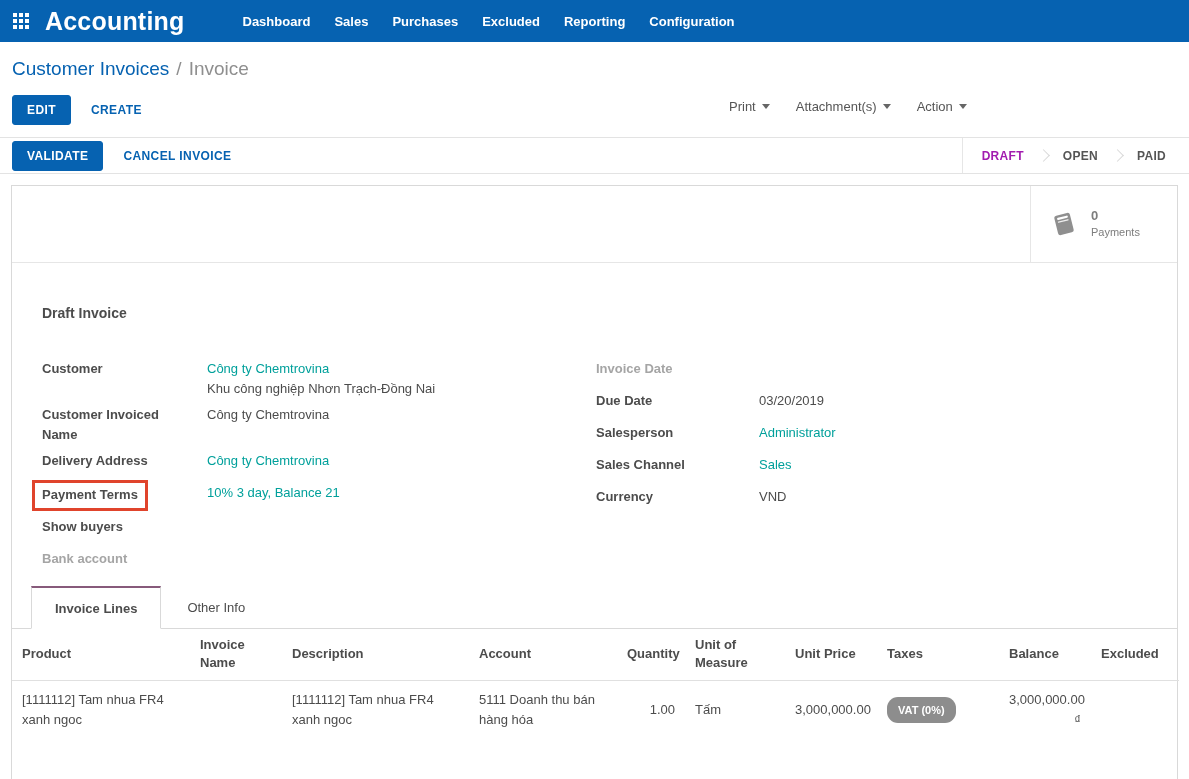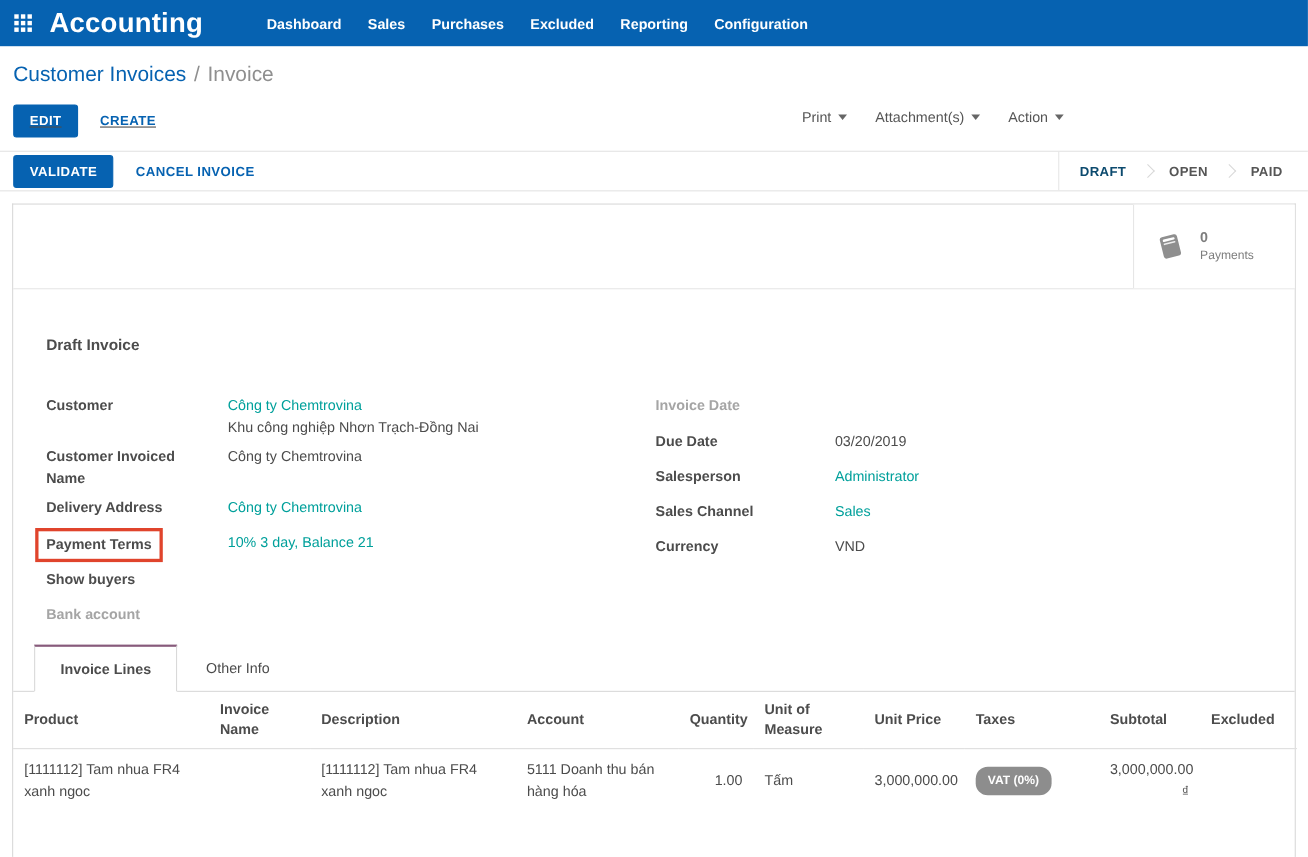--- a/index.html
+++ b/index.html
@@ -28,36 +28,36 @@
   .bc-sep { color:#8f8f8f; margin:0 7px; }
   .bc-current { color:#8f8f8f; }
 
   .btn-primary {
     display:inline-block; background:#0662b1; border:1px solid #0662b1; color:#fff;
     font-size:12px; font-weight:700; letter-spacing:.4px; padding:7px 14px;
     border-radius:3px; cursor:pointer; font-family:inherit;
   }
   .btn-link { color:#0662b1; font-size:12px; font-weight:700; letter-spacing:.4px; cursor:pointer; background:none; border:none; font-family:inherit;text-align:right; }
 
-  .cp-buttons { position:absolute; top:95px; left:12px; display:flex; align-items:center; gap:20px;text-decoration:underline; }
+  .cp-buttons { position:absolute; top:95px; left:12px; display:flex; align-items:center; gap:20px; }
 
   .cp-dropdowns { position:absolute; top:99px; left:729px; display:flex; gap:26px; }
   .dropdown-toggle { font-size:13px; color:#555; cursor:pointer; display:flex; align-items:center; gap:6px; }
   .caret { width:0; height:0; border-left:4px solid transparent; border-right:4px solid transparent; border-top:5px solid #666; display:inline-block; }
 
   
   .statusbar {
     position:absolute; top:137px; left:0; width:1189px; height:37px; background:#fff;
     border-top:1px solid #e3e3e3; border-bottom:1px solid #e3e3e3;
     display:flex; align-items:center; padding-left:12px;
   }
   .statusbar .btn-link { margin-left:20px; }
   .statebar { margin-left:auto; height:100%; display:flex; align-items:center; border-left:1px solid #e6e6e6; padding:0 10px 0 6px; }
   .state { font-size:12px; font-weight:700; letter-spacing:.3px; color:#555; padding:0 13px; cursor:pointer; white-space:nowrap; }
-  .state.active { color:#0c4a6e; }
+  .state.active { color:#a21caf; }
   .chev { width:9px; height:9px; border-top:1px solid #d9d9d9; border-right:1px solid #d9d9d9; transform:rotate(45deg); margin:0 2px; }
 
   
   .sheet {
     position:absolute; top:185px; left:11px; width:1167px; height:594px;
     background:#fff; border:1px solid #d9d9d9; border-bottom:none;
   }
   .button-box { height:77px; border-bottom:1px solid #e6e6e6; position:relative; }
   .payments-btn {
     position:absolute; right:0; top:0; width:147px; height:100%;
@@ -264,21 +264,21 @@
       <thead>
         <tr>
           <th class="col-product">Product</th>
           <th>Invoice Name</th>
           <th>Description</th>
           <th>Account</th>
           <th class="num">Quantity</th>
           <th>Unit of Measure</th>
           <th class="num">Unit Price</th>
           <th>Taxes</th>
-          <th class="num">Subtotal</th>
+          <th class="num">Balance</th>
           <th>Excluded</th>
         </tr>
       </thead>
       <tbody>
         <tr>
           <td class="col-product">[1111112] Tam nhua FR4 xanh ngoc</td>
           <td></td>
           <td>[1111112] Tam nhua FR4 xanh ngoc</td>
           <td>5111 Doanh thu bán hàng hóa</td>
           <td class="num">1.00</td>

